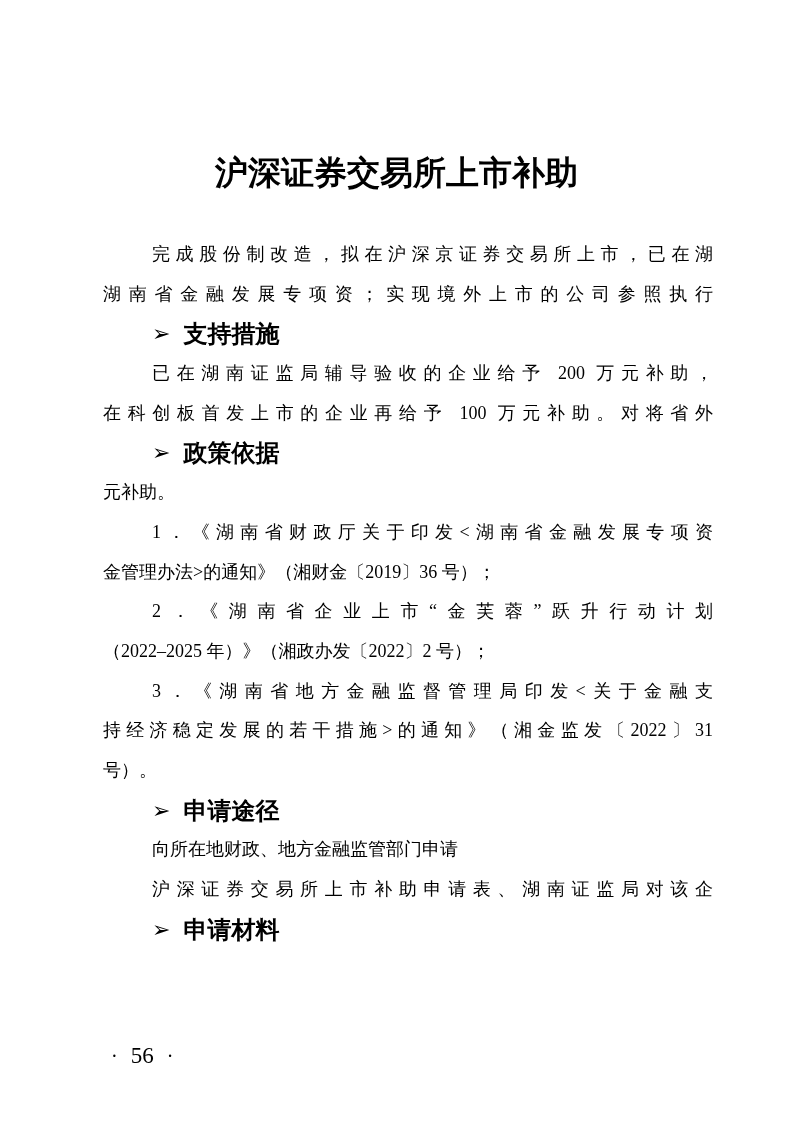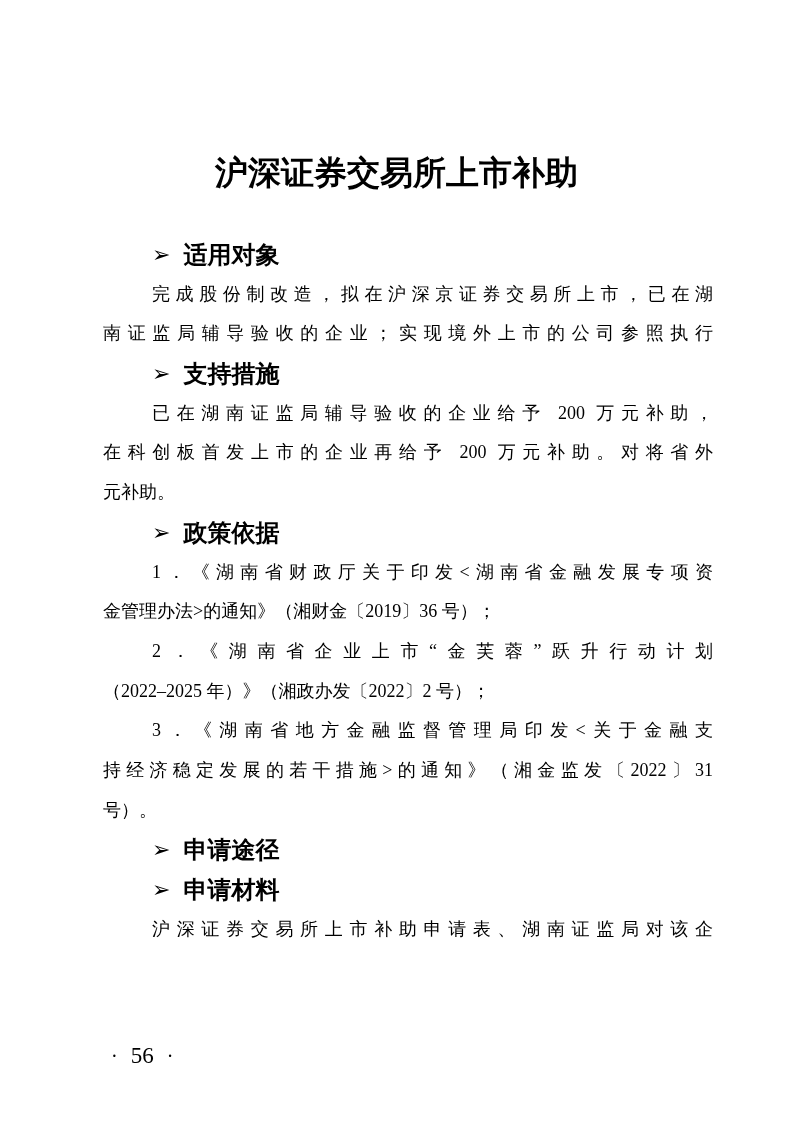--- a/index.html
+++ b/index.html
@@ -85,38 +85,38 @@
     margin: 0 13px;
   }
 </style>
 </head>
 <body>
 
 <div class="page">
   <h1 class="title">沪深证券交易所上市补助</h1>
 
   <div class="content">
-      <div class="row heading"><span class="arrow">➢</span><span class="heading-text">适用对象</span></div>
       <div class="row line indent fill">完成股份制改造，拟在沪深京证券交易所上市，已在湖</div>
-      <div class="row line fill">南证监局辅导验收的企业；实现境外上市的公司参照执行</div>
+      <div class="row line fill">湖南省金融发展专项资；实现境外上市的公司参照执行</div>
       <div class="row heading"><span class="arrow">➢</span><span class="heading-text">支持措施</span></div>
       <div class="row line indent fill">已在湖南证监局辅导验收的企业给予 200 万元补助，</div>
-      <div class="row line fill">在科创板首发上市的企业再给予 200 万元补助。对将省外</div>
+      <div class="row line fill">在科创板首发上市的企业再给予 100 万元补助。对将省外</div>
+      <div class="row heading"><span class="arrow">➢</span><span class="heading-text">政策依据</span></div>
       <div class="row line">元补助。</div>
-      <div class="row heading"><span class="arrow">➢</span><span class="heading-text">政策依据</span></div>
       <div class="row line indent fill">1．《湖南省财政厅关于印发&lt;湖南省金融发展专项资</div>
       <div class="row line">金管理办法&gt;的通知》（湘财金〔2019〕36 号）；</div>
       <div class="row line indent fill">2．《湖南省企业上市“金芙蓉”跃升行动计划</div>
       <div class="row line">（2022–2025 年）》（湘政办发〔2022〕2 号）；</div>
       <div class="row line indent fill">3．《湖南省地方金融监督管理局印发&lt;关于金融支</div>
       <div class="row line fill">持经济稳定发展的若干措施&gt;的通知》（湘金监发〔2022〕31</div>
       <div class="row line">号）。</div>
       <div class="row heading"><span class="arrow">➢</span><span class="heading-text">申请途径</span></div>
+      <div class="row line indent">向所在地财政、地方金融监管部门申请</div>
+      <div class="row line indent fill">沪深证券交易所上市补助申请表、湖南证监局对该企</div>
       <div class="row heading"><span class="arrow">➢</span><span class="heading-text">申请材料</span></div>
-      <div class="row line indent fill">沪深证券交易所上市补助申请表、湖南证监局对该企</div>
     </div>
 
   <div class="footer">
     <span class="dot">·</span>
     <span class="pagenum">56</span>
     <span class="dot">·</span>
   </div>
 </div>
 
 </body></html>

